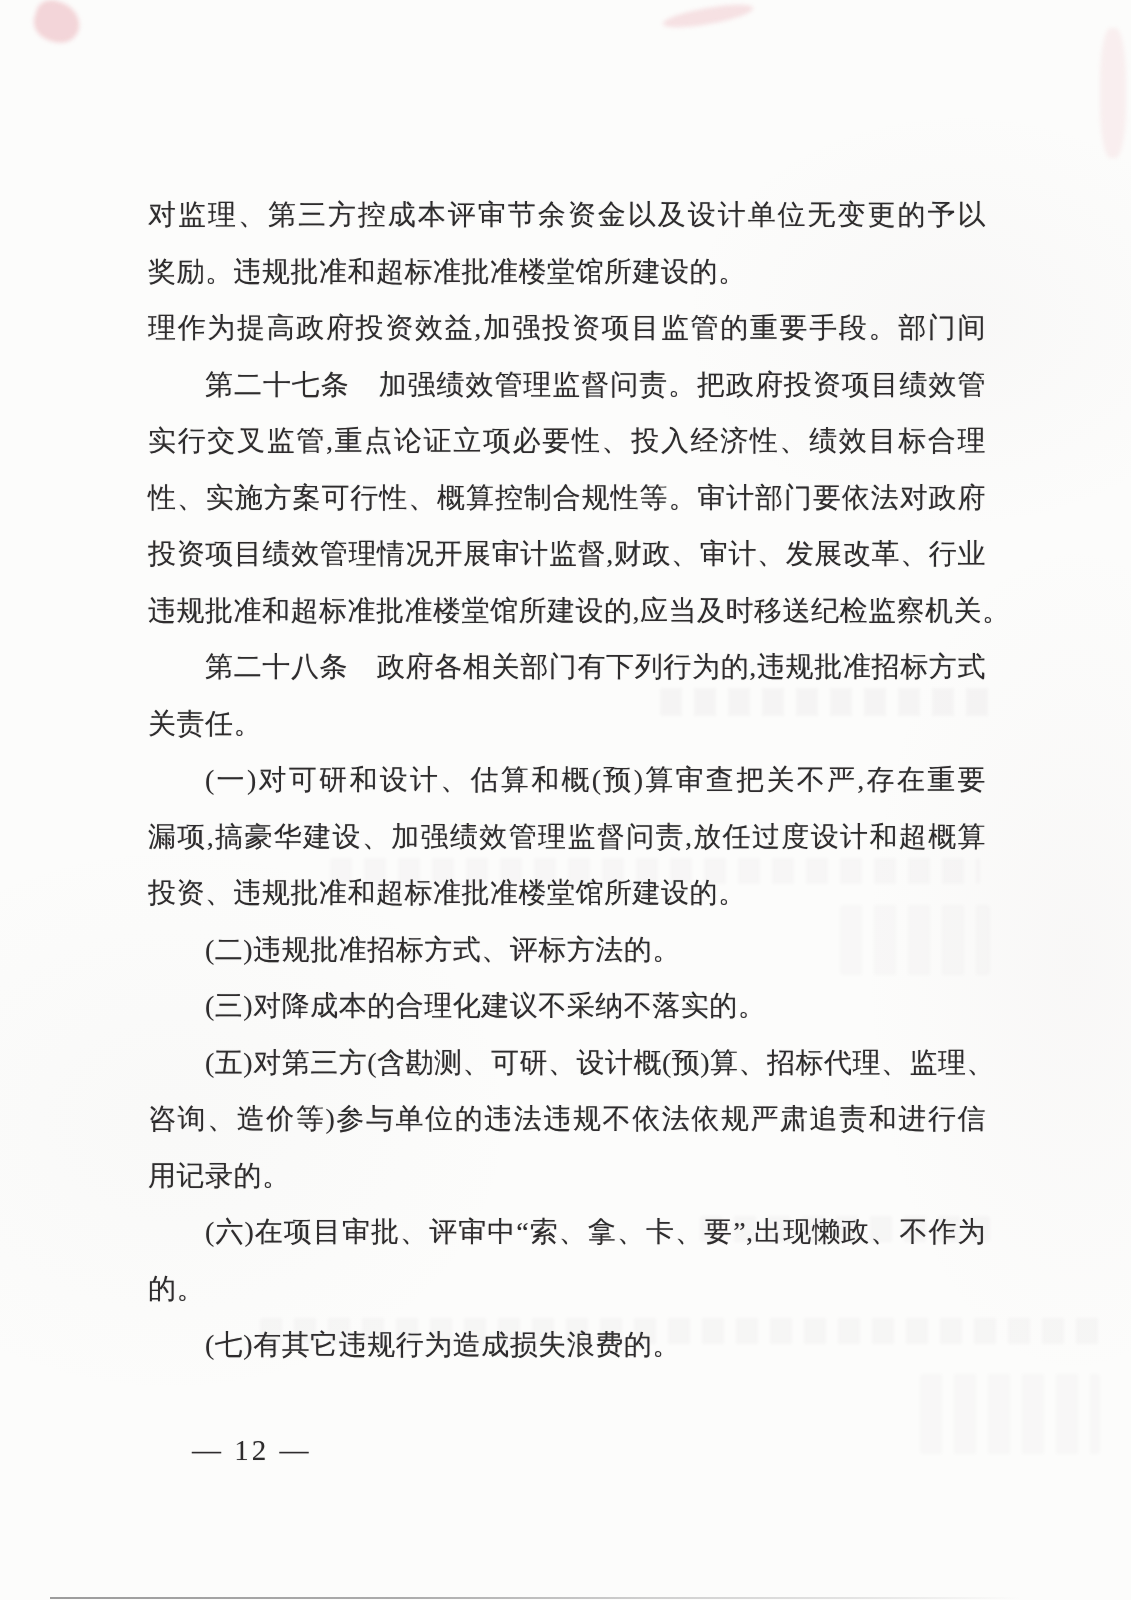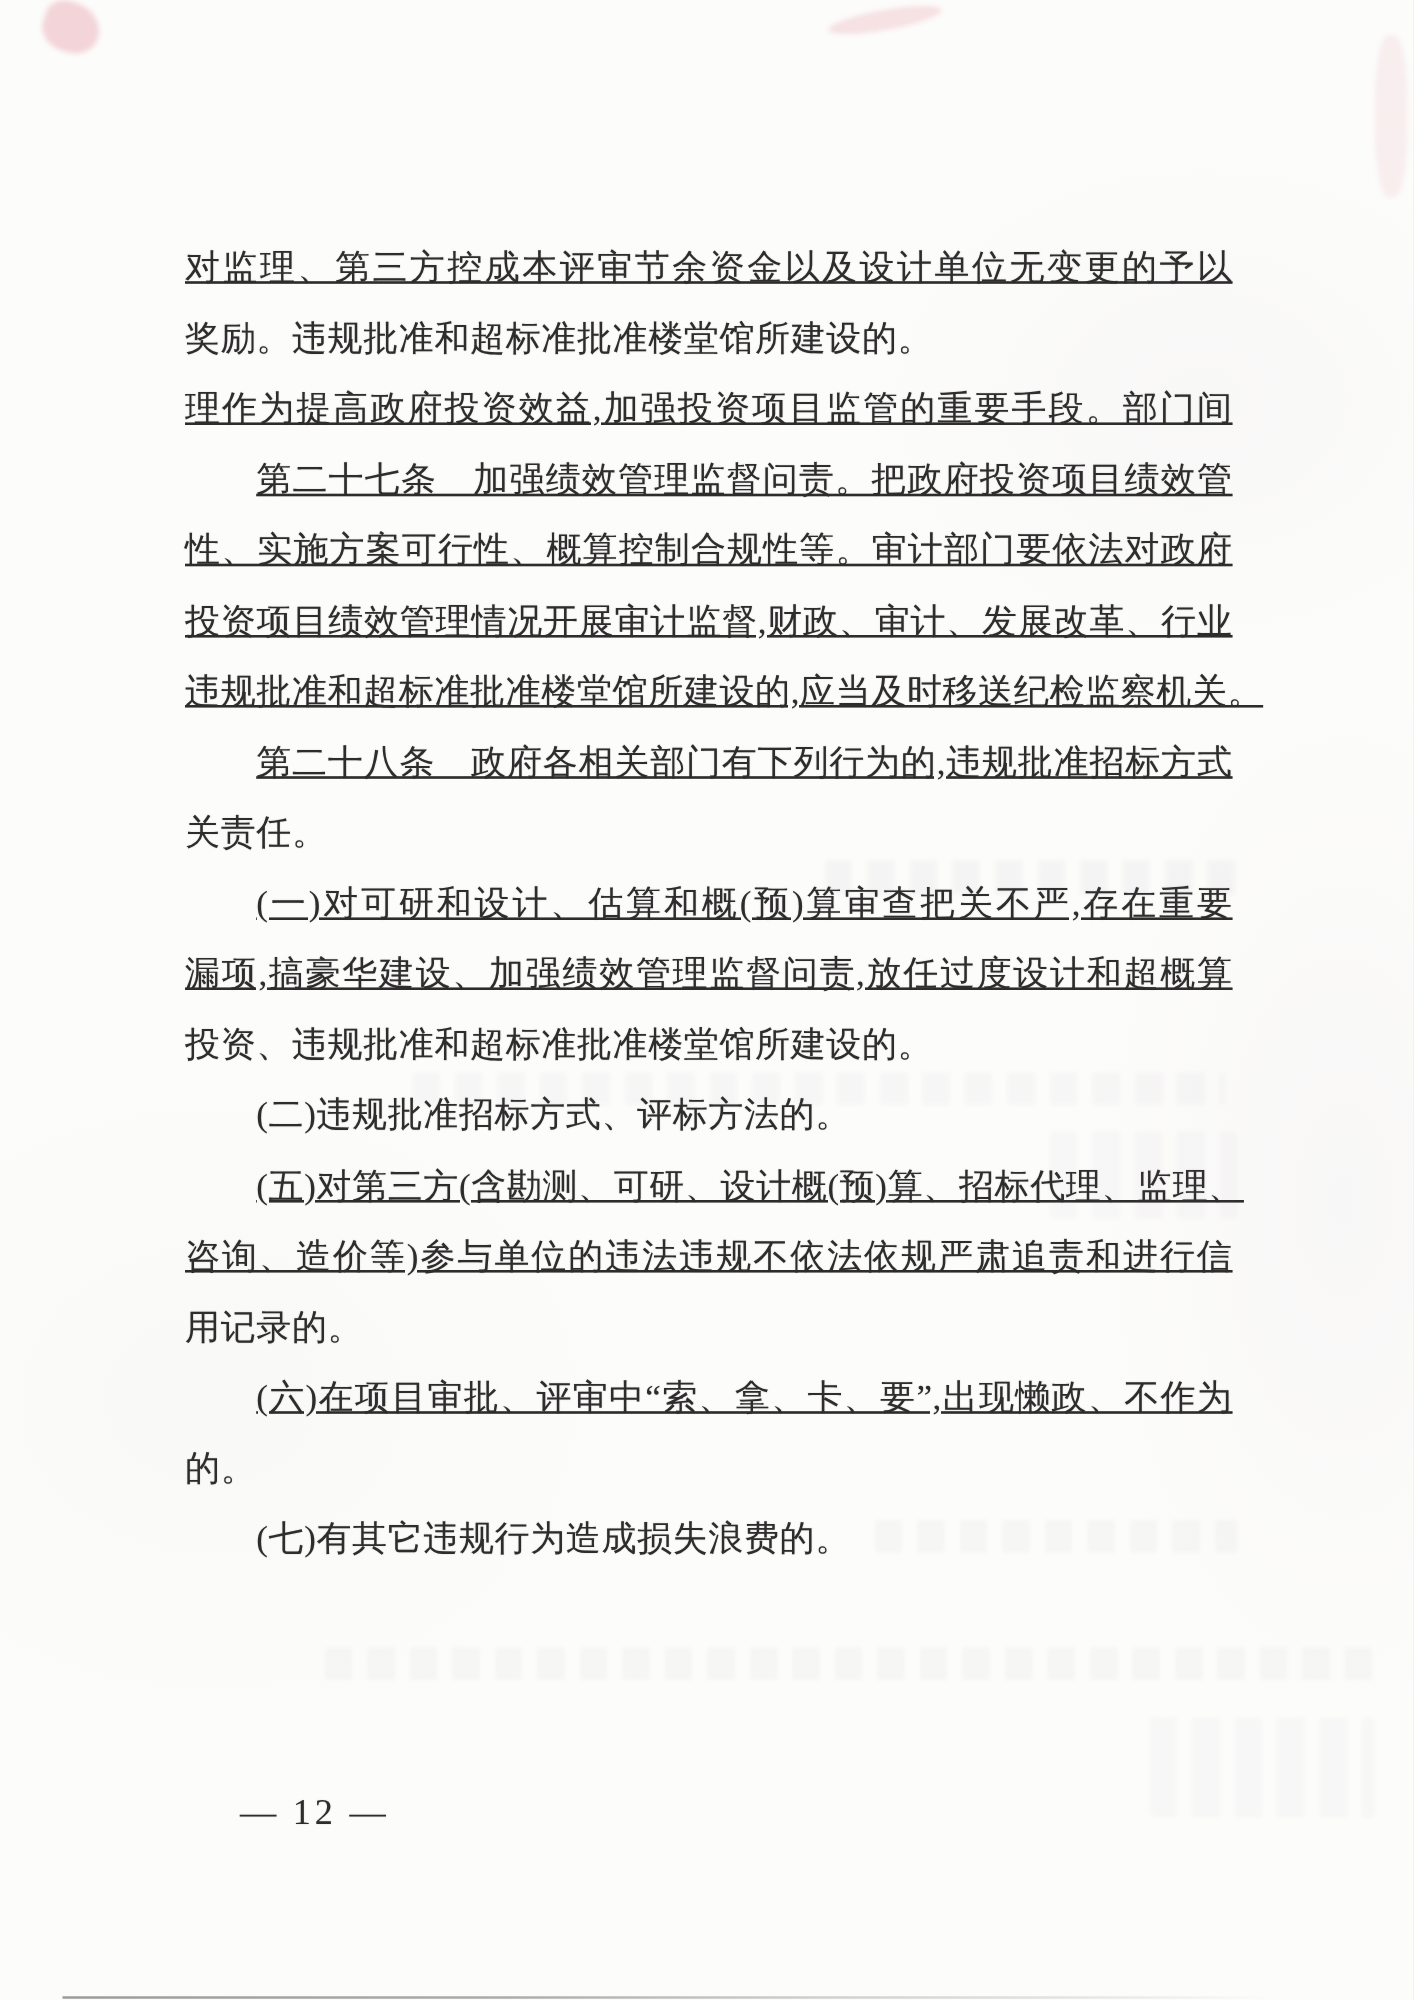--- a/index.html
+++ b/index.html
@@ -33,21 +33,20 @@
     font-size: 28px;
     line-height: 56.5px;
     height: 56.5px;
     white-space: nowrap;
     letter-spacing: 0.5px;
     text-shadow: 0 0 1px rgba(46,44,45,0.35);
   }
   .line.full {
     text-align: justify;
     text-align-last: justify;
-    text-decoration: underline;
   }
   .line.indent { padding-left: 57px; }
   .footer {
     position: absolute;
     left: 192px;
     top: 1432px;
     font-size: 29px;
     line-height: 36px;
     letter-spacing: 3px;
     text-shadow: 0 0 1px rgba(46,44,45,0.3);
@@ -102,29 +101,31 @@
 
   <div class="pen-mark pm-left"></div>
   <div class="pen-mark pm-right"></div>
   <div class="pen-mark pm-edge"></div>
 
   <div class="text-block">
     <div class="line full">对监理、第三方控成本评审节余资金以及设计单位无变更的予以</div>
     <div class="line">奖励。违规批准和超标准批准楼堂馆所建设的。</div>
     <div class="line full">理作为提高政府投资效益,加强投资项目监管的重要手段。部门间</div>
     <div class="line full indent">第二十七条　加强绩效管理监督问责。把政府投资项目绩效管</div>
+    <div class="line full">实行交叉监管,重点论证立项必要性、投入经济性、绩效目标合理</div>
     <div class="line full">性、实施方案可行性、概算控制合规性等。审计部门要依法对政府</div>
     <div class="line full">投资项目绩效管理情况开展审计监督,财政、审计、发展改革、行业</div>
     <div class="line full">违规批准和超标准批准楼堂馆所建设的,应当及时移送纪检监察机关。</div>
     <div class="line full indent">第二十八条　政府各相关部门有下列行为的,违规批准招标方式</div>
     <div class="line">关责任。</div>
     <div class="line full indent">(一)对可研和设计、估算和概(预)算审查把关不严,存在重要</div>
     <div class="line full">漏项,搞豪华建设、加强绩效管理监督问责,放任过度设计和超概算</div>
     <div class="line">投资、违规批准和超标准批准楼堂馆所建设的。</div>
     <div class="line indent">(二)违规批准招标方式、评标方法的。</div>
+    <div class="line indent">(三)对降成本的合理化建议不采纳不落实的。</div>
     <div class="line full indent">(五)对第三方(含勘测、可研、设计概(预)算、招标代理、监理、</div>
     <div class="line full">咨询、造价等)参与单位的违法违规不依法依规严肃追责和进行信</div>
     <div class="line">用记录的。</div>
     <div class="line full indent">(六)在项目审批、评审中“索、拿、卡、要”,出现懒政、不作为</div>
     <div class="line">的。</div>
     <div class="line indent">(七)有其它违规行为造成损失浪费的。</div>
   </div>
 
   <div class="footer">— 12 —</div>
 

